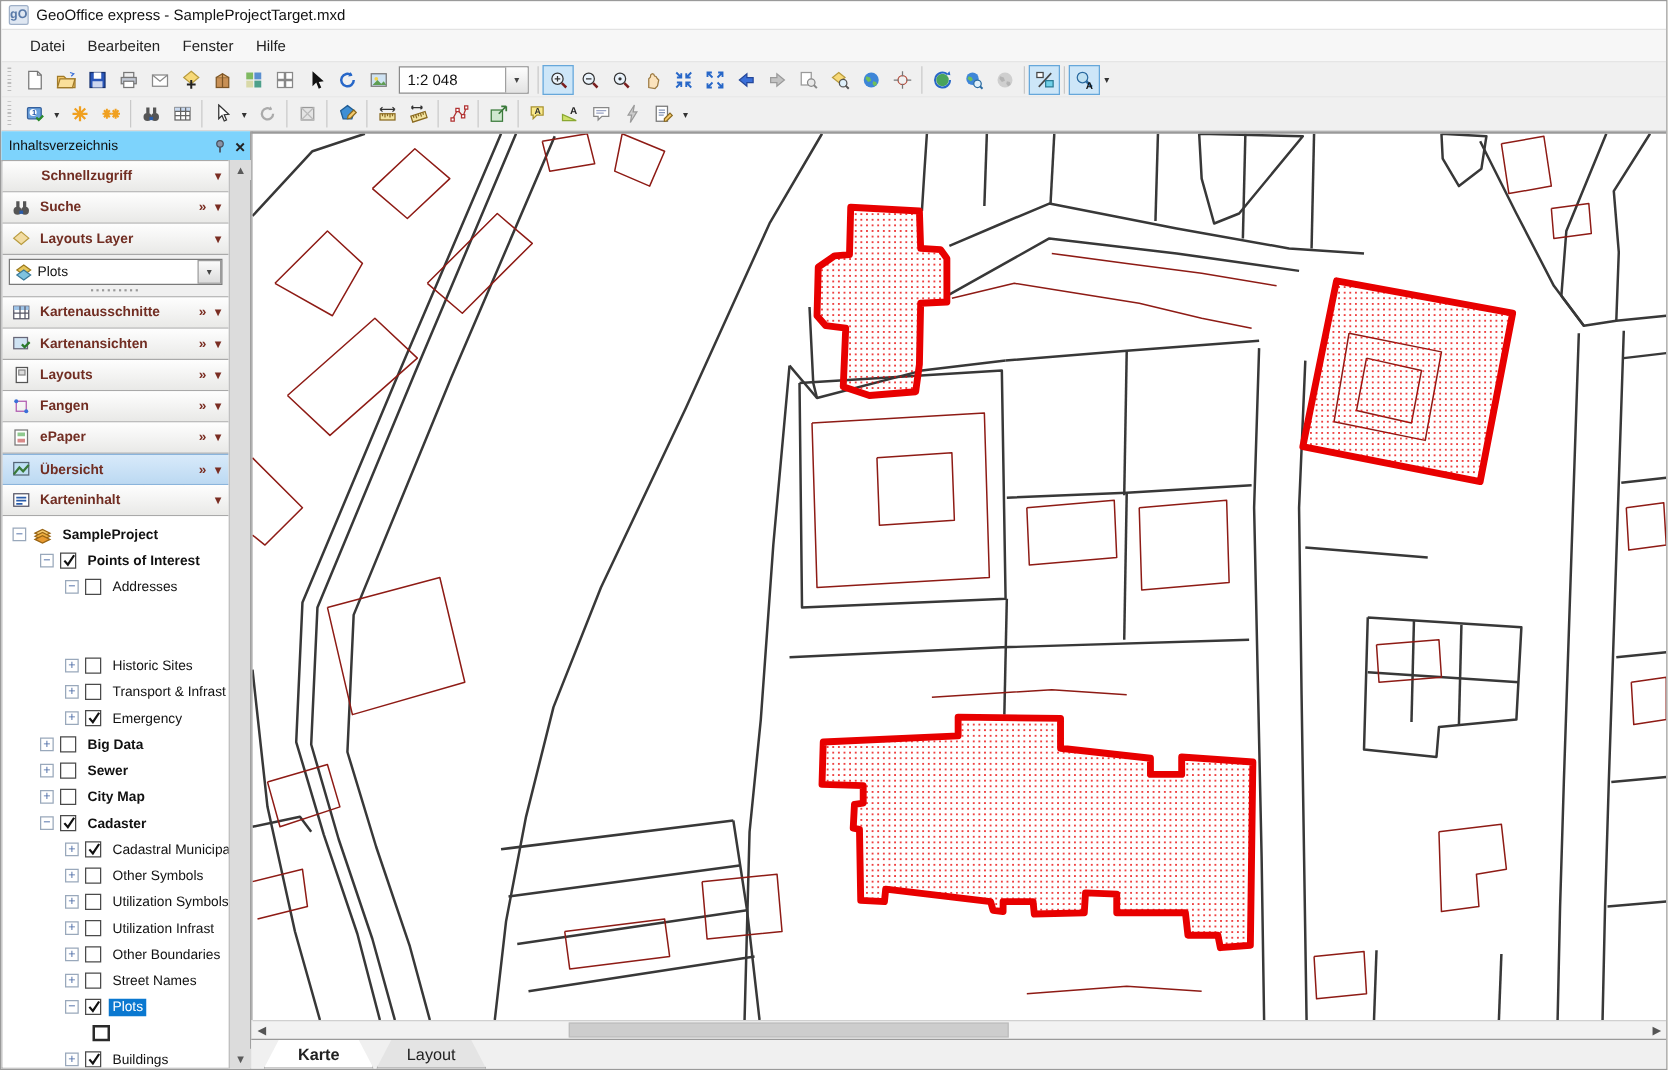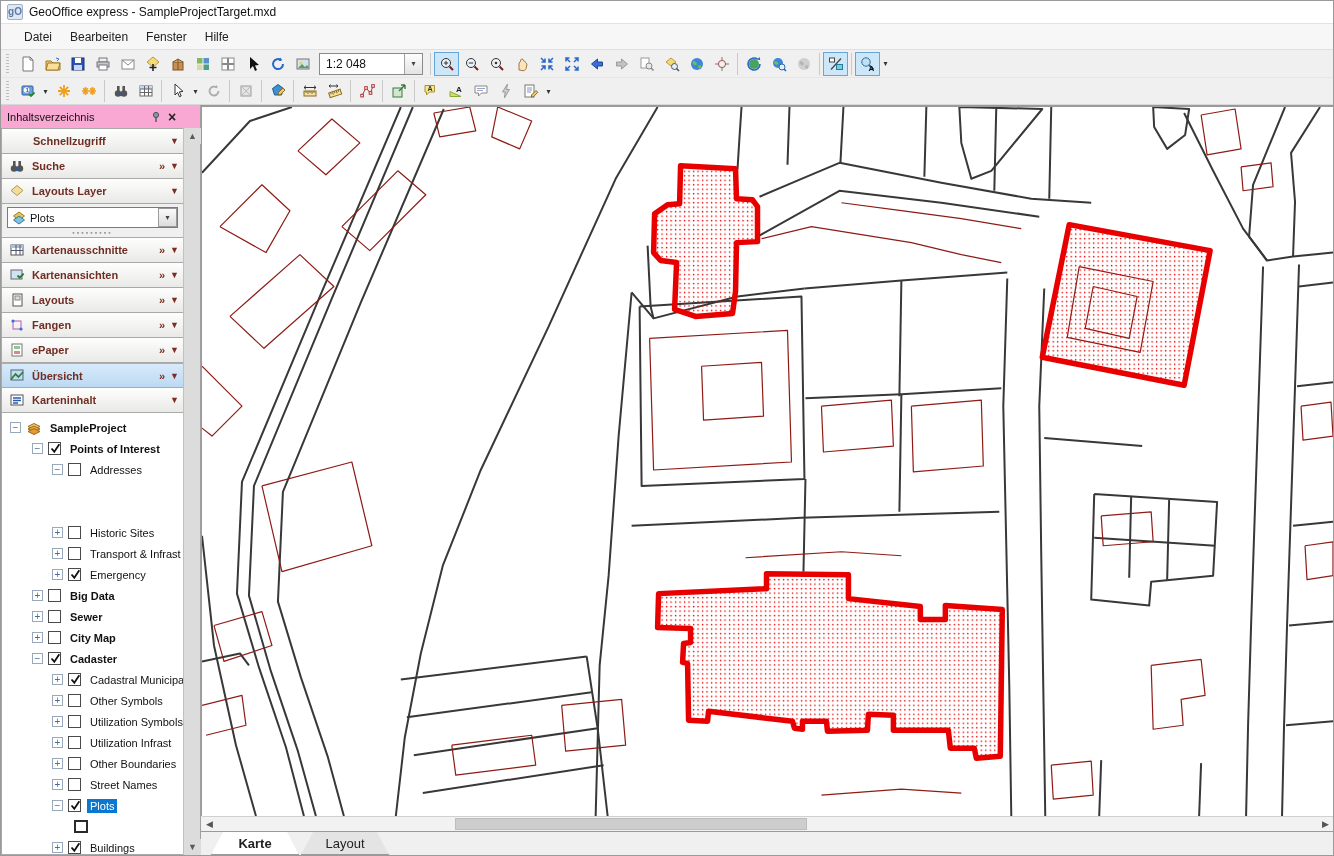--- a/index.html
+++ b/index.html
@@ -20,21 +20,21 @@
   .tbtn{width:25px;height:24px;display:flex;align-items:center;justify-content:center;border:1px solid transparent;background:transparent;padding:0;margin:0;}
   .tbtn.sel{background:#cde6f8;border-color:#66a7da;}
   .tbtn svg{display:block;}
   .tsep{width:1px;height:22px;background:#c9c9c9;margin:0 3px;}
   .dd-caret{font-size:8px;color:#333;width:11px;height:24px;display:flex;align-items:center;justify-content:center;}
   .scale-combo{display:flex;align-items:center;height:22px;background:#fff;border:1px solid #8a8a8a;margin:0 4px;width:104px;}
   .scale-combo .val{flex:1;font-size:12px;padding-left:6px;color:#111;}
   .scale-combo .btn{width:18px;height:20px;background:linear-gradient(#fdfdfd,#e3e3e3);border-left:1px solid #a0a0a0;font-size:8px;color:#444;display:flex;align-items:center;justify-content:center;}
   
   #sidebar{position:absolute;left:0;top:104px;width:200px;bottom:0;background:#f0f0f0;border-right:1px solid #a0a0a0;}
-  #sb-header{height:23px;display:flex;align-items:center;padding:0 20px 0 6px;font-size:11px;color:#111;background:#f9a8d4;}
+  #sb-header{height:23px;display:flex;align-items:center;padding:0 0 0 6px;font-size:11px;color:#111;background:#7dd3fc;}
   #sb-header .t{flex:1;}
   .sb-hbtn{width:16px;height:16px;display:flex;align-items:center;justify-content:center;color:#222;font-size:11px;font-weight:bold;}
   #sb-body{position:absolute;left:0;top:23px;right:17px;bottom:0;border:1px solid #a9a9a9;border-right:none;background:#fff;overflow:hidden;}
   .panel-row{height:25px;display:flex;align-items:center;background:linear-gradient(#fefefe,#e9e9e7);border-bottom:1px solid #a9a9a9;padding:0 4px 0 7px;}
   .panel-row.active{background:linear-gradient(#d8eafa,#bcd9f2);border-top:1px solid #8ab4dc;border-bottom:1px solid #8ab4dc;}
   .panel-row .picon{width:17px;height:17px;margin-right:6px;flex:0 0 17px;}
   .panel-row .plabel{flex:1;font-size:11px;font-weight:bold;color:#712d22;white-space:nowrap;overflow:hidden;}
   .panel-row .chev{font-size:11px;color:#7a2d22;margin-right:5px;font-weight:bold;}
   .panel-row .tri{font-size:9px;color:#7a2d22;}
   .panel-indent{padding-left:31px;}

